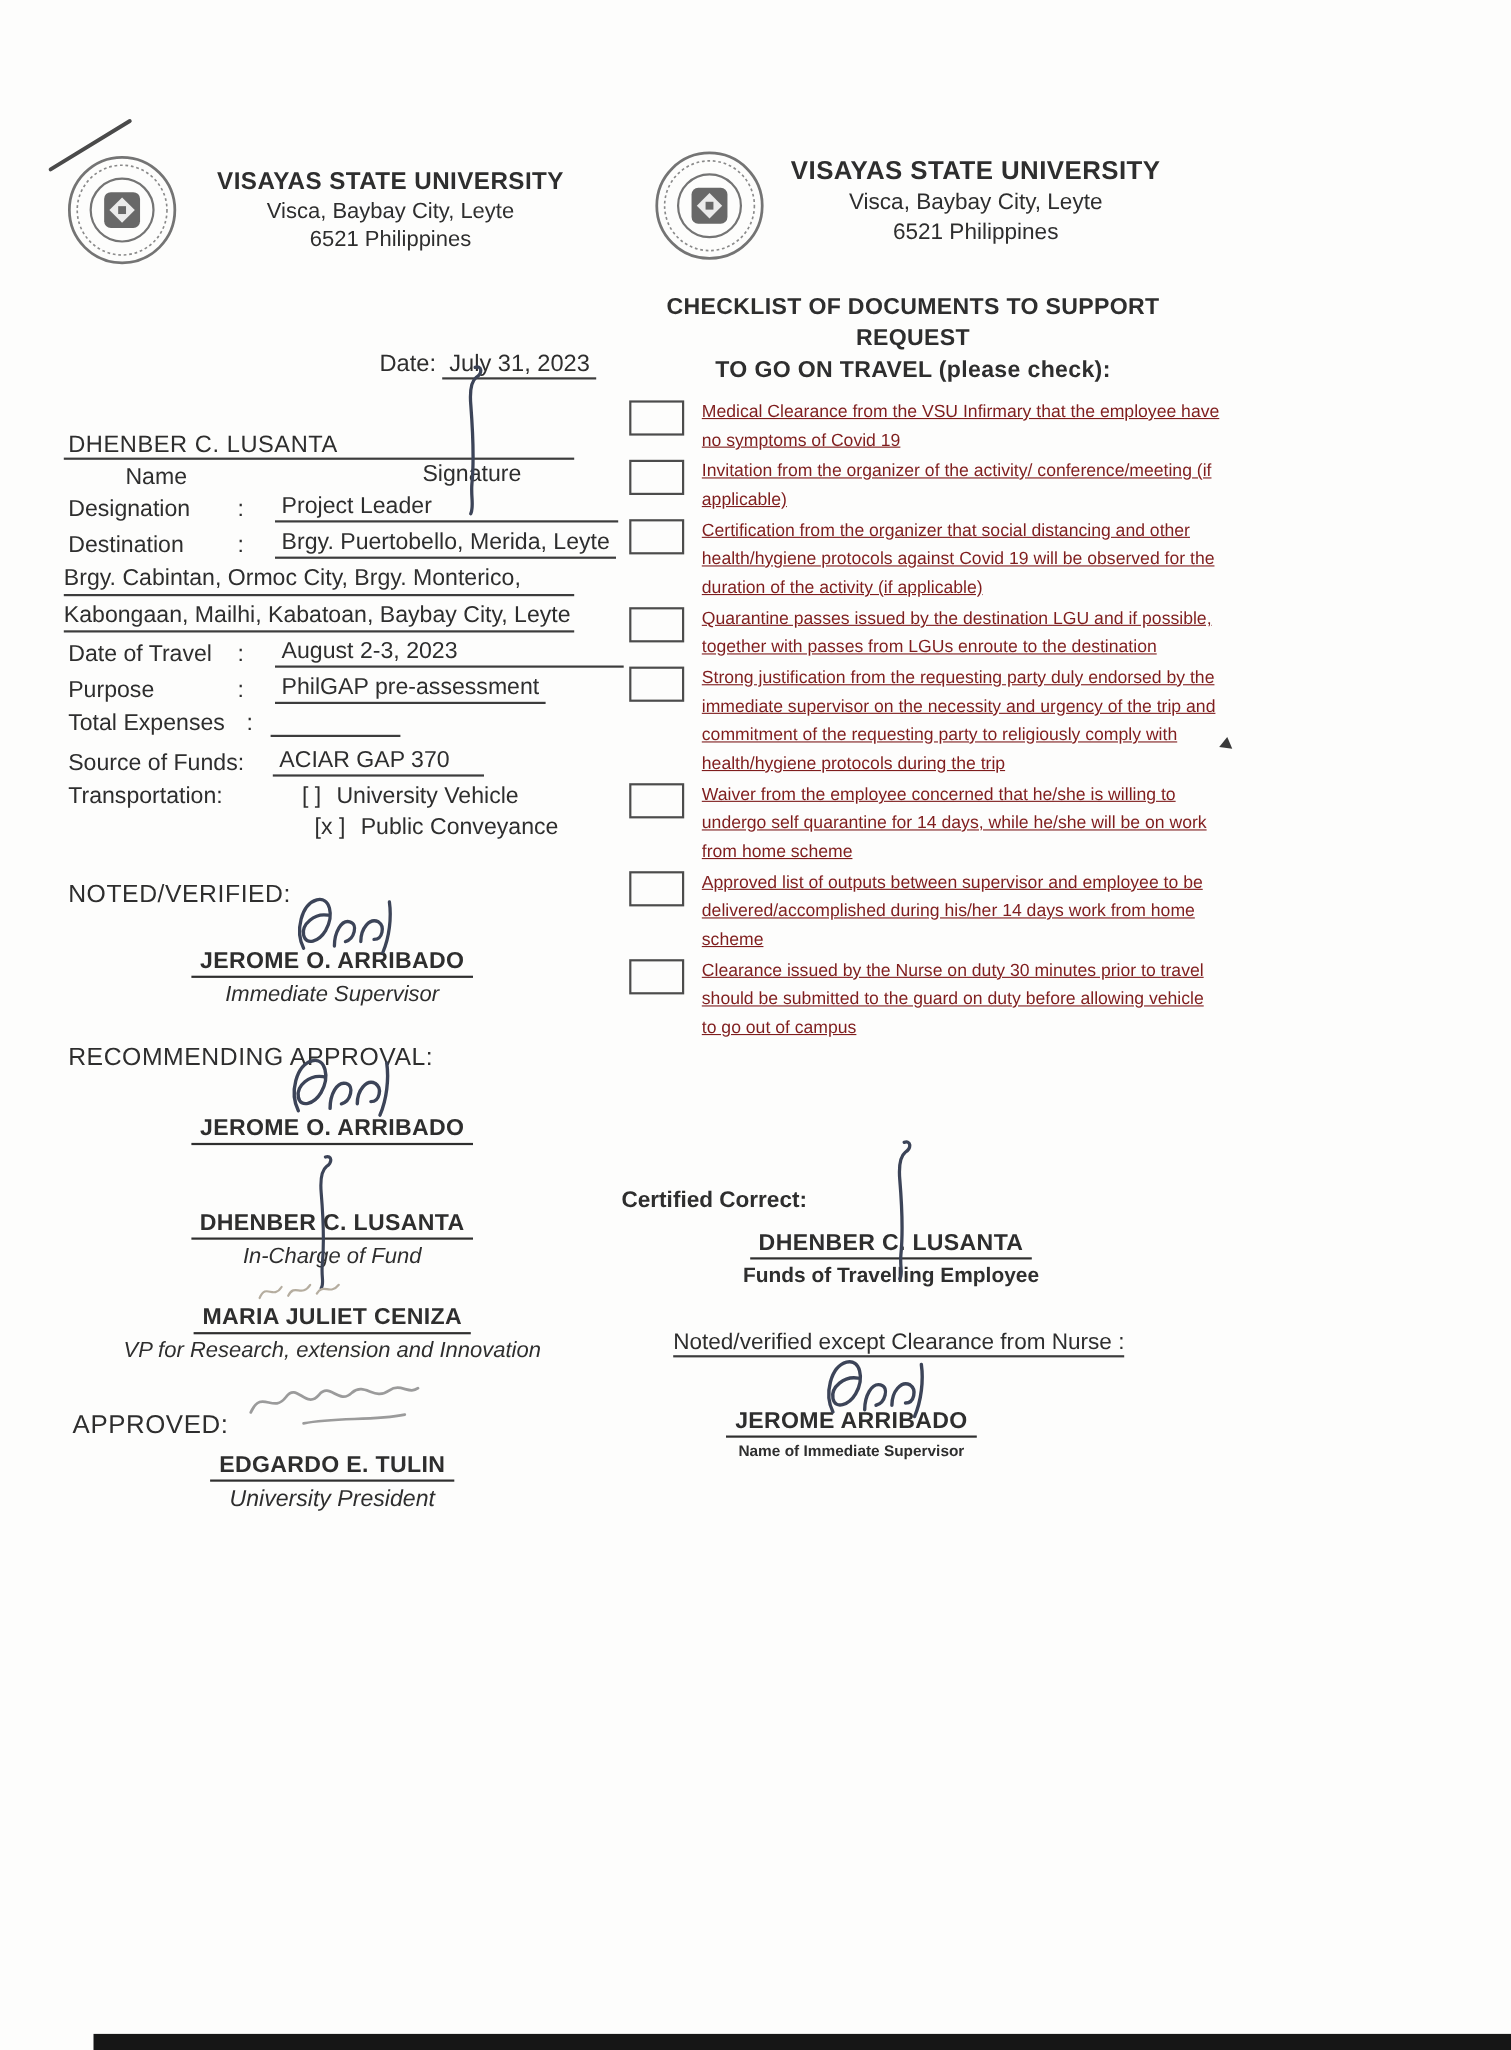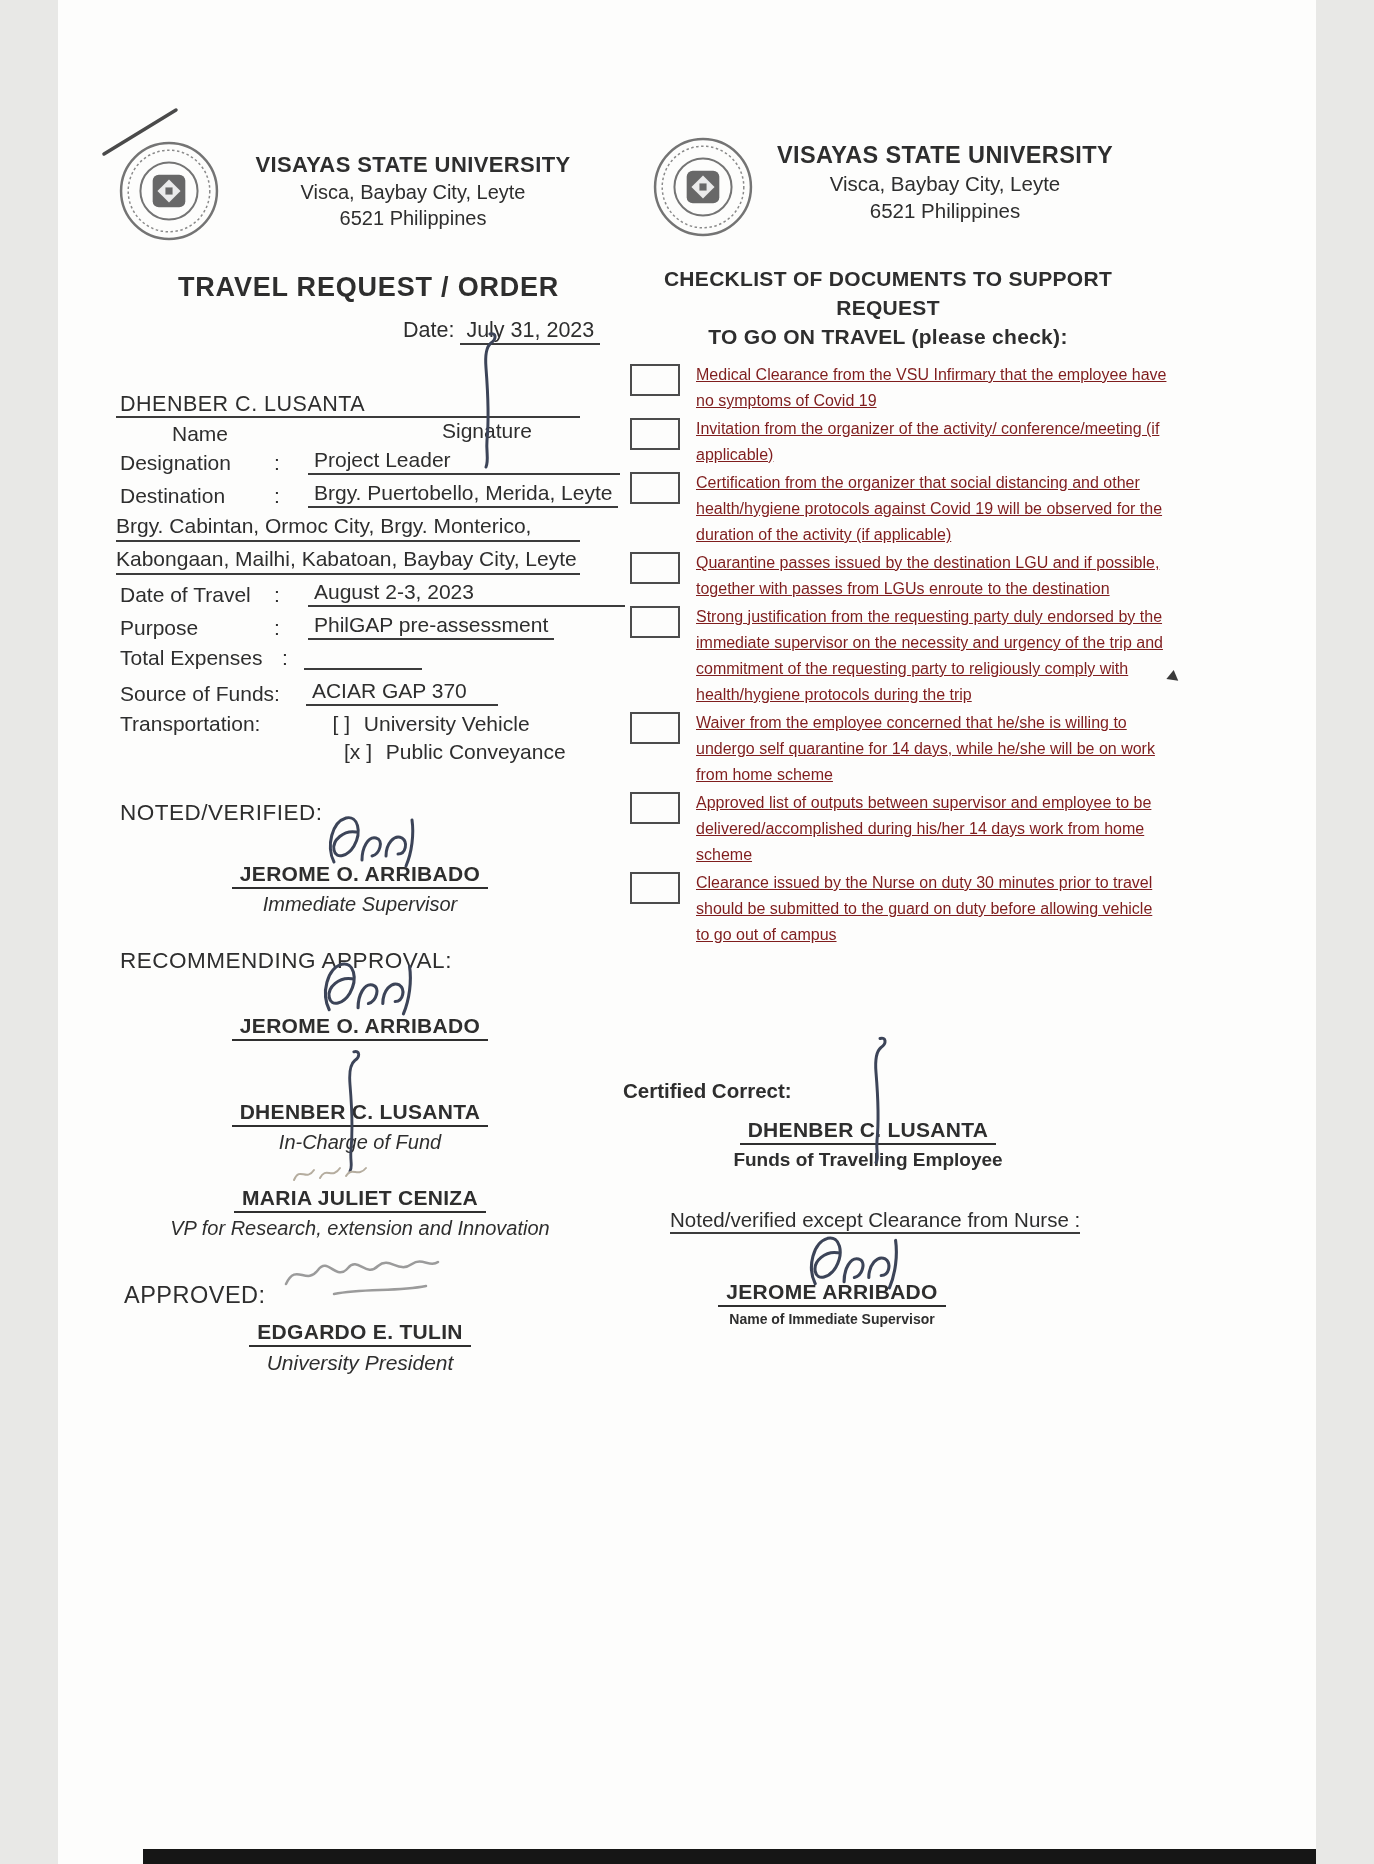--- a/index.html
+++ b/index.html
@@ -1,16 +1,16 @@
 <!DOCTYPE html>
 <html><head>
 <meta charset="utf-8">
 <style>
   html,body{margin:0;padding:0;background:#e8e8e6;}
-  .page{position:relative;width:1258px;height:1864px;background:#fefefdf2;background:#fdfdfc;
+  .page{position:relative;width:1374px;height:1864px;background:#fefefdf2;background:#fdfdfc;
         font-family:"Liberation Sans",sans-serif;color:#2e2e2e;overflow:hidden;margin:0 auto;}
   .abs{position:absolute;}
   .center{text-align:center;}
   .bold{font-weight:700;}
   .italic{font-style:italic;}
   .ul{border-bottom:2px solid #3c3c3c;padding:0 6px 1px 6px;}
   .ul-wide{border-bottom:2px solid #3c3c3c;display:block;padding-bottom:2px;}
   .lbl{display:inline-block;width:142px;}
   .sep{display:inline-block;width:22px;text-align:left;}
   .row{position:absolute;left:62px;font-size:21px;display:flex;align-items:flex-end;white-space:nowrap;gap:12px;}
@@ -62,21 +62,20 @@
     <rect x="34" y="34" width="32" height="32" rx="6" fill="#4f4f4f"></rect>
     <rect x="42" y="42" width="16" height="16" fill="#e9e9e9" transform="rotate(45 50 50)"></rect>
     <rect x="46.5" y="46.5" width="7" height="7" fill="#4f4f4f"></rect>
   </svg>
   <div class="abs center" style="left:712px;top:142px;width:350px;">
     <div class="hdr-uni" style="font-size:23.5px;">VISAYAS STATE UNIVERSITY</div>
     <div class="hdr-line" style="font-size:20.5px;">Visca, Baybay City, Leyte</div>
     <div class="hdr-line" style="font-size:20.5px;">6521   Philippines</div>
   </div>
 
-  <div class="abs bold" style="left:120px;top:272px;font-size:27px;letter-spacing:.8px;">TRAVEL REQUEST / ORDER</div>
 
   <div class="abs" style="left:345px;top:318px;font-size:21.5px;">
     <span>Date:</span>
     <span class="ul">July 31, 2023</span>
   </div>
 
   <div class="abs" style="left:62px;top:392px;font-size:21.5px;letter-spacing:.5px;">DHENBER C. LUSANTA</div>
   <div class="abs" style="left:58px;top:416px;width:464px;border-bottom:2px solid #3c3c3c;"></div>
   <div class="abs" style="left:114px;top:422px;font-size:21px;">Name</div>
   <div class="abs" style="left:384px;top:419px;font-size:21px;">Signature</div>

